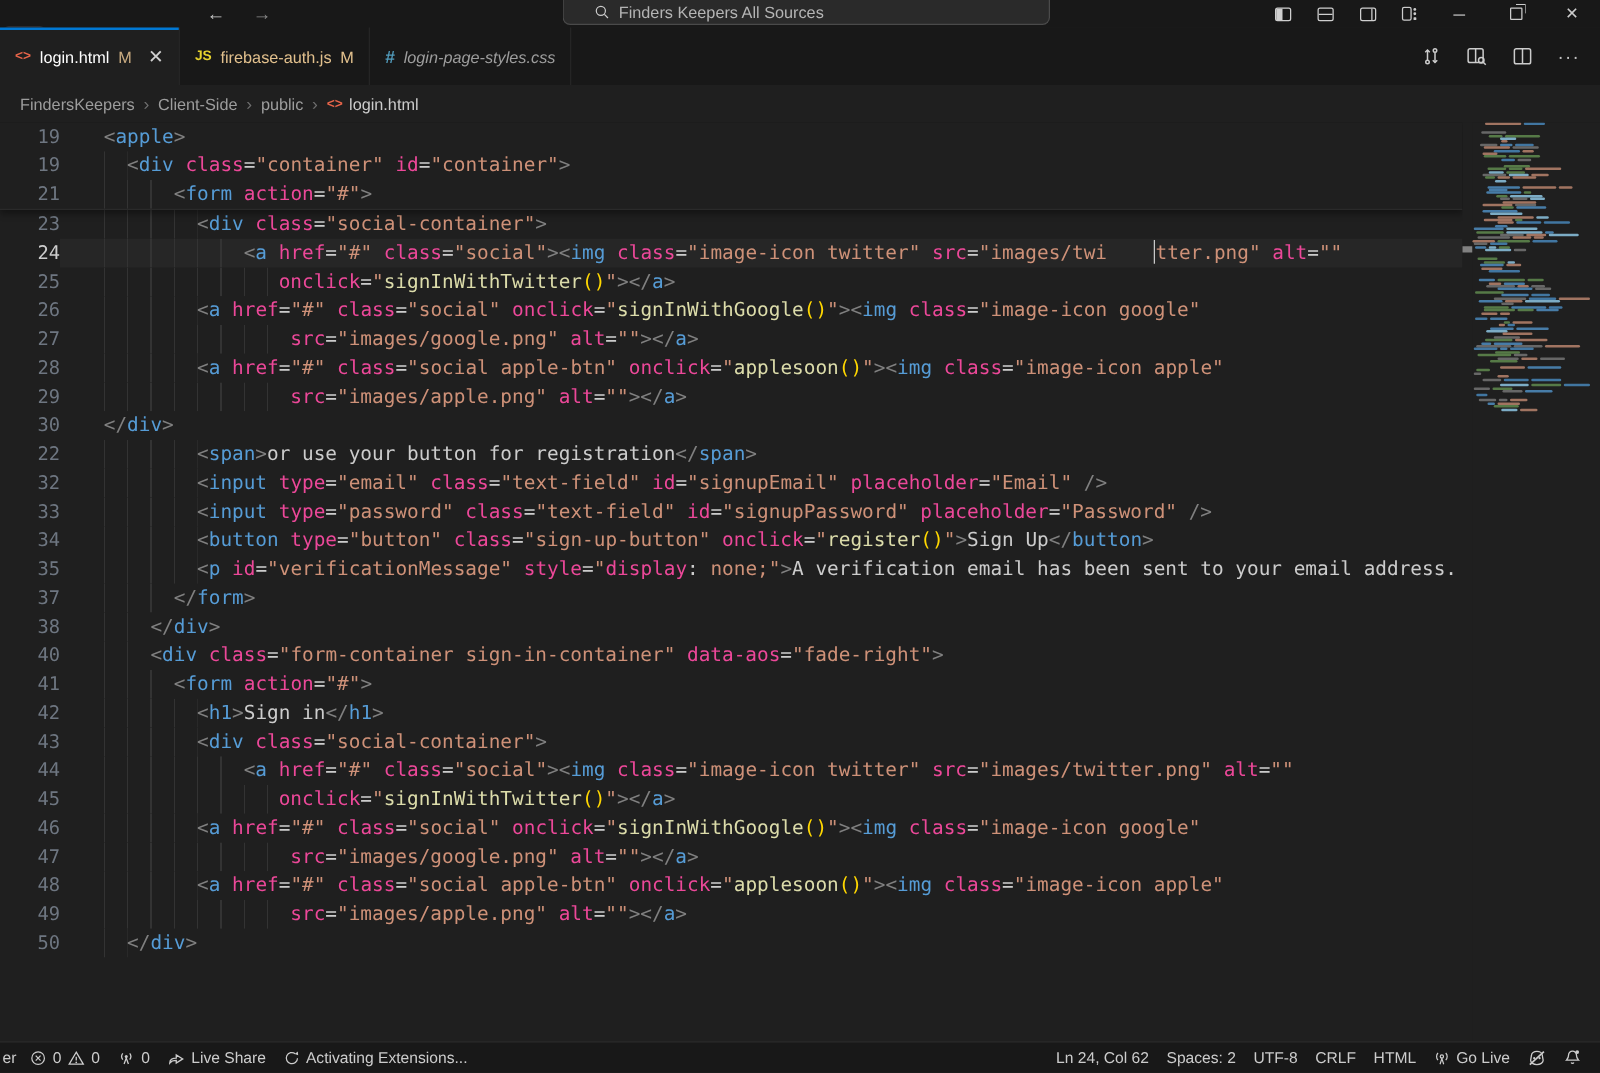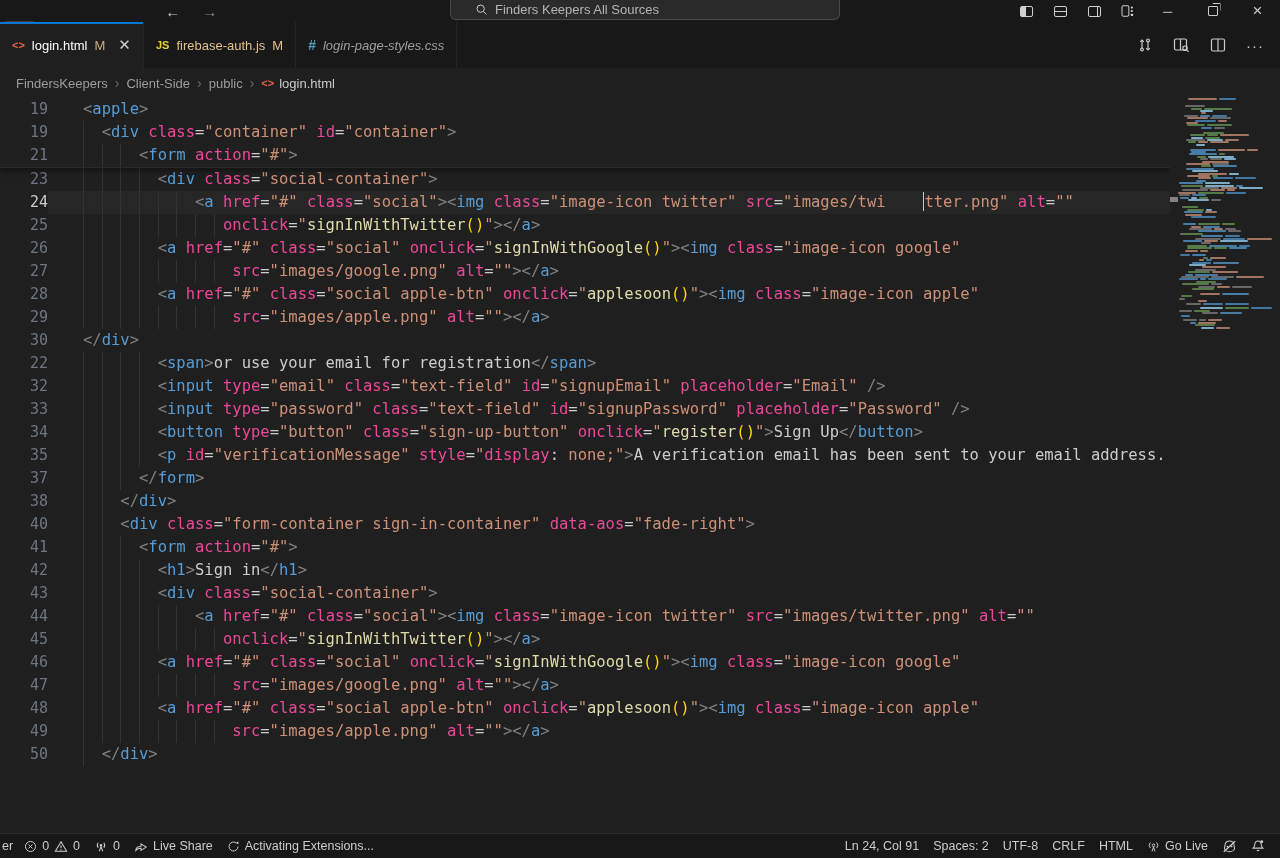--- a/index.html
+++ b/index.html
@@ -191,21 +191,21 @@
         </div>
       <div id="code-lines">
           <div class="line"><span class="num">23</span><span class="codepart"><span class="ind" style="width: 74.64px;"></span><span class="tk-p">&lt;</span><span class="tk-t">div </span><span class="tk-a">class</span><span class="tk-e">=</span><span class="tk-s">"social-container"</span><span class="tk-p">&gt;</span></span></div>
           <div class="line cur"><span class="num">24</span><span class="codepart"><span class="ind" style="width: 111.96px;"></span><span class="tk-p">&lt;</span><span class="tk-t">a </span><span class="tk-a">href</span><span class="tk-e">=</span><span class="tk-s">"#" </span><span class="tk-a">class</span><span class="tk-e">=</span><span class="tk-s">"social"</span><span class="tk-p">&gt;&lt;</span><span class="tk-t">img </span><span class="tk-a">class</span><span class="tk-e">=</span><span class="tk-s">"image-icon twitter" </span><span class="tk-a">src</span><span class="tk-e">=</span><span class="tk-s">"images/twi</span><span class="tk-s">    </span><span class="caret"></span><span class="tk-s">tter.png" </span><span class="tk-a">alt</span><span class="tk-e">=</span><span class="tk-s">""</span></span></div>
           <div class="line"><span class="num">25</span><span class="codepart"><span class="ind" style="width: 139.95px;"></span><span class="tk-a">onclick</span><span class="tk-e">=</span><span class="tk-s">"</span><span class="tk-f">signInWithTwitter</span><span class="tk-b">()</span><span class="tk-s">"</span><span class="tk-p">&gt;&lt;/</span><span class="tk-t">a</span><span class="tk-p">&gt;</span></span></div>
           <div class="line"><span class="num">26</span><span class="codepart"><span class="ind" style="width: 74.64px;"></span><span class="tk-p">&lt;</span><span class="tk-t">a </span><span class="tk-a">href</span><span class="tk-e">=</span><span class="tk-s">"#" </span><span class="tk-a">class</span><span class="tk-e">=</span><span class="tk-s">"social" </span><span class="tk-a">onclick</span><span class="tk-e">=</span><span class="tk-s">"</span><span class="tk-f">signInWithGoogle</span><span class="tk-b">()</span><span class="tk-s">"</span><span class="tk-p">&gt;&lt;</span><span class="tk-t">img </span><span class="tk-a">class</span><span class="tk-e">=</span><span class="tk-s">"image-icon google"</span></span></div>
           <div class="line"><span class="num">27</span><span class="codepart"><span class="ind" style="width: 149.28px;"></span><span class="tk-a">src</span><span class="tk-e">=</span><span class="tk-s">"images/google.png" </span><span class="tk-a">alt</span><span class="tk-e">=</span><span class="tk-s">""</span><span class="tk-p">&gt;&lt;/</span><span class="tk-t">a</span><span class="tk-p">&gt;</span></span></div>
           <div class="line"><span class="num">28</span><span class="codepart"><span class="ind" style="width: 74.64px;"></span><span class="tk-p">&lt;</span><span class="tk-t">a </span><span class="tk-a">href</span><span class="tk-e">=</span><span class="tk-s">"#" </span><span class="tk-a">class</span><span class="tk-e">=</span><span class="tk-s">"social apple-btn" </span><span class="tk-a">onclick</span><span class="tk-e">=</span><span class="tk-s">"</span><span class="tk-f">applesoon</span><span class="tk-b">()</span><span class="tk-s">"</span><span class="tk-p">&gt;&lt;</span><span class="tk-t">img </span><span class="tk-a">class</span><span class="tk-e">=</span><span class="tk-s">"image-icon apple"</span></span></div>
           <div class="line"><span class="num">29</span><span class="codepart"><span class="ind" style="width: 149.28px;"></span><span class="tk-a">src</span><span class="tk-e">=</span><span class="tk-s">"images/apple.png" </span><span class="tk-a">alt</span><span class="tk-e">=</span><span class="tk-s">""</span><span class="tk-p">&gt;&lt;/</span><span class="tk-t">a</span><span class="tk-p">&gt;</span></span></div>
           <div class="line"><span class="num">30</span><span class="codepart"><span class="ind" style="width: 0px;"></span><span class="tk-p">&lt;/</span><span class="tk-t">div</span><span class="tk-p">&gt;</span></span></div>
-          <div class="line"><span class="num">22</span><span class="codepart"><span class="ind" style="width: 74.64px;"></span><span class="tk-p">&lt;</span><span class="tk-t">span</span><span class="tk-p">&gt;</span><span class="tk-x">or use your email for registration</span><span class="tk-p">&lt;/</span><span class="tk-t">span</span><span class="tk-p">&gt;</span></span></div>
+          <div class="line"><span class="num">22</span><span class="codepart"><span class="ind" style="width: 74.64px;"></span><span class="tk-p">&lt;</span><span class="tk-t">span</span><span class="tk-p">&gt;</span><span class="tk-x">or use your button for registration</span><span class="tk-p">&lt;/</span><span class="tk-t">span</span><span class="tk-p">&gt;</span></span></div>
           <div class="line"><span class="num">32</span><span class="codepart"><span class="ind" style="width: 74.64px;"></span><span class="tk-p">&lt;</span><span class="tk-t">input </span><span class="tk-a">type</span><span class="tk-e">=</span><span class="tk-s">"email" </span><span class="tk-a">class</span><span class="tk-e">=</span><span class="tk-s">"text-field" </span><span class="tk-a">id</span><span class="tk-e">=</span><span class="tk-s">"signupEmail" </span><span class="tk-a">placeholder</span><span class="tk-e">=</span><span class="tk-s">"Email" </span><span class="tk-p">/&gt;</span></span></div>
           <div class="line"><span class="num">33</span><span class="codepart"><span class="ind" style="width: 74.64px;"></span><span class="tk-p">&lt;</span><span class="tk-t">input </span><span class="tk-a">type</span><span class="tk-e">=</span><span class="tk-s">"password" </span><span class="tk-a">class</span><span class="tk-e">=</span><span class="tk-s">"text-field" </span><span class="tk-a">id</span><span class="tk-e">=</span><span class="tk-s">"signupPassword" </span><span class="tk-a">placeholder</span><span class="tk-e">=</span><span class="tk-s">"Password" </span><span class="tk-p">/&gt;</span></span></div>
           <div class="line"><span class="num">34</span><span class="codepart"><span class="ind" style="width: 74.64px;"></span><span class="tk-p">&lt;</span><span class="tk-t">button </span><span class="tk-a">type</span><span class="tk-e">=</span><span class="tk-s">"button" </span><span class="tk-a">class</span><span class="tk-e">=</span><span class="tk-s">"sign-up-button" </span><span class="tk-a">onclick</span><span class="tk-e">=</span><span class="tk-s">"</span><span class="tk-f">register</span><span class="tk-b">()</span><span class="tk-s">"</span><span class="tk-p">&gt;</span><span class="tk-x">Sign Up</span><span class="tk-p">&lt;/</span><span class="tk-t">button</span><span class="tk-p">&gt;</span></span></div>
           <div class="line"><span class="num">35</span><span class="codepart"><span class="ind" style="width: 74.64px;"></span><span class="tk-p">&lt;</span><span class="tk-t">p </span><span class="tk-a">id</span><span class="tk-e">=</span><span class="tk-s">"verificationMessage" </span><span class="tk-a">style</span><span class="tk-e">=</span><span class="tk-s">"</span><span class="tk-a">display</span><span class="tk-e">:</span><span class="tk-s"> none;"</span><span class="tk-p">&gt;</span><span class="tk-x">A verification email has been sent to your email address.</span></span></div>
           <div class="line"><span class="num">37</span><span class="codepart"><span class="ind" style="width: 55.98px;"></span><span class="tk-p">&lt;/</span><span class="tk-t">form</span><span class="tk-p">&gt;</span></span></div>
           <div class="line"><span class="num">38</span><span class="codepart"><span class="ind" style="width: 37.32px;"></span><span class="tk-p">&lt;/</span><span class="tk-t">div</span><span class="tk-p">&gt;</span></span></div>
           <div class="line"><span class="num">40</span><span class="codepart"><span class="ind" style="width: 37.32px;"></span><span class="tk-p">&lt;</span><span class="tk-t">div </span><span class="tk-a">class</span><span class="tk-e">=</span><span class="tk-s">"form-container sign-in-container" </span><span class="tk-a">data-aos</span><span class="tk-e">=</span><span class="tk-s">"fade-right"</span><span class="tk-p">&gt;</span></span></div>
           <div class="line"><span class="num">41</span><span class="codepart"><span class="ind" style="width: 55.98px;"></span><span class="tk-p">&lt;</span><span class="tk-t">form </span><span class="tk-a">action</span><span class="tk-e">=</span><span class="tk-s">"#"</span><span class="tk-p">&gt;</span></span></div>
           <div class="line"><span class="num">42</span><span class="codepart"><span class="ind" style="width: 74.64px;"></span><span class="tk-p">&lt;</span><span class="tk-t">h1</span><span class="tk-p">&gt;</span><span class="tk-x">Sign in</span><span class="tk-p">&lt;/</span><span class="tk-t">h1</span><span class="tk-p">&gt;</span></span></div>
           <div class="line"><span class="num">43</span><span class="codepart"><span class="ind" style="width: 74.64px;"></span><span class="tk-p">&lt;</span><span class="tk-t">div </span><span class="tk-a">class</span><span class="tk-e">=</span><span class="tk-s">"social-container"</span><span class="tk-p">&gt;</span></span></div>
@@ -605,21 +605,21 @@
       <div class="sb-item">
         <svg width="13" height="13" viewBox="0 0 16 16">
             <path d="M13.5 8 a5.5 5.5 0 1 1 -2.2 -4.4"></path>
             <path class="fill" d="M13.8 1.5 l0.4 3.6 -3.4 -1.2 Z"></path>
           </svg>
         <span>Activating Extensions...</span>
       </div>
     </div>
     <div class="sb-right">
       <div class="sb-item">
-          <span>Ln 24, Col 91</span>
+          <span>Ln 24, Col 62</span>
         </div>
       <div class="sb-item">
           <span>Spaces: 2</span>
         </div>
       <div class="sb-item">
           <span>UTF-8</span>
         </div>
       <div class="sb-item">
           <span>CRLF</span>
         </div>

